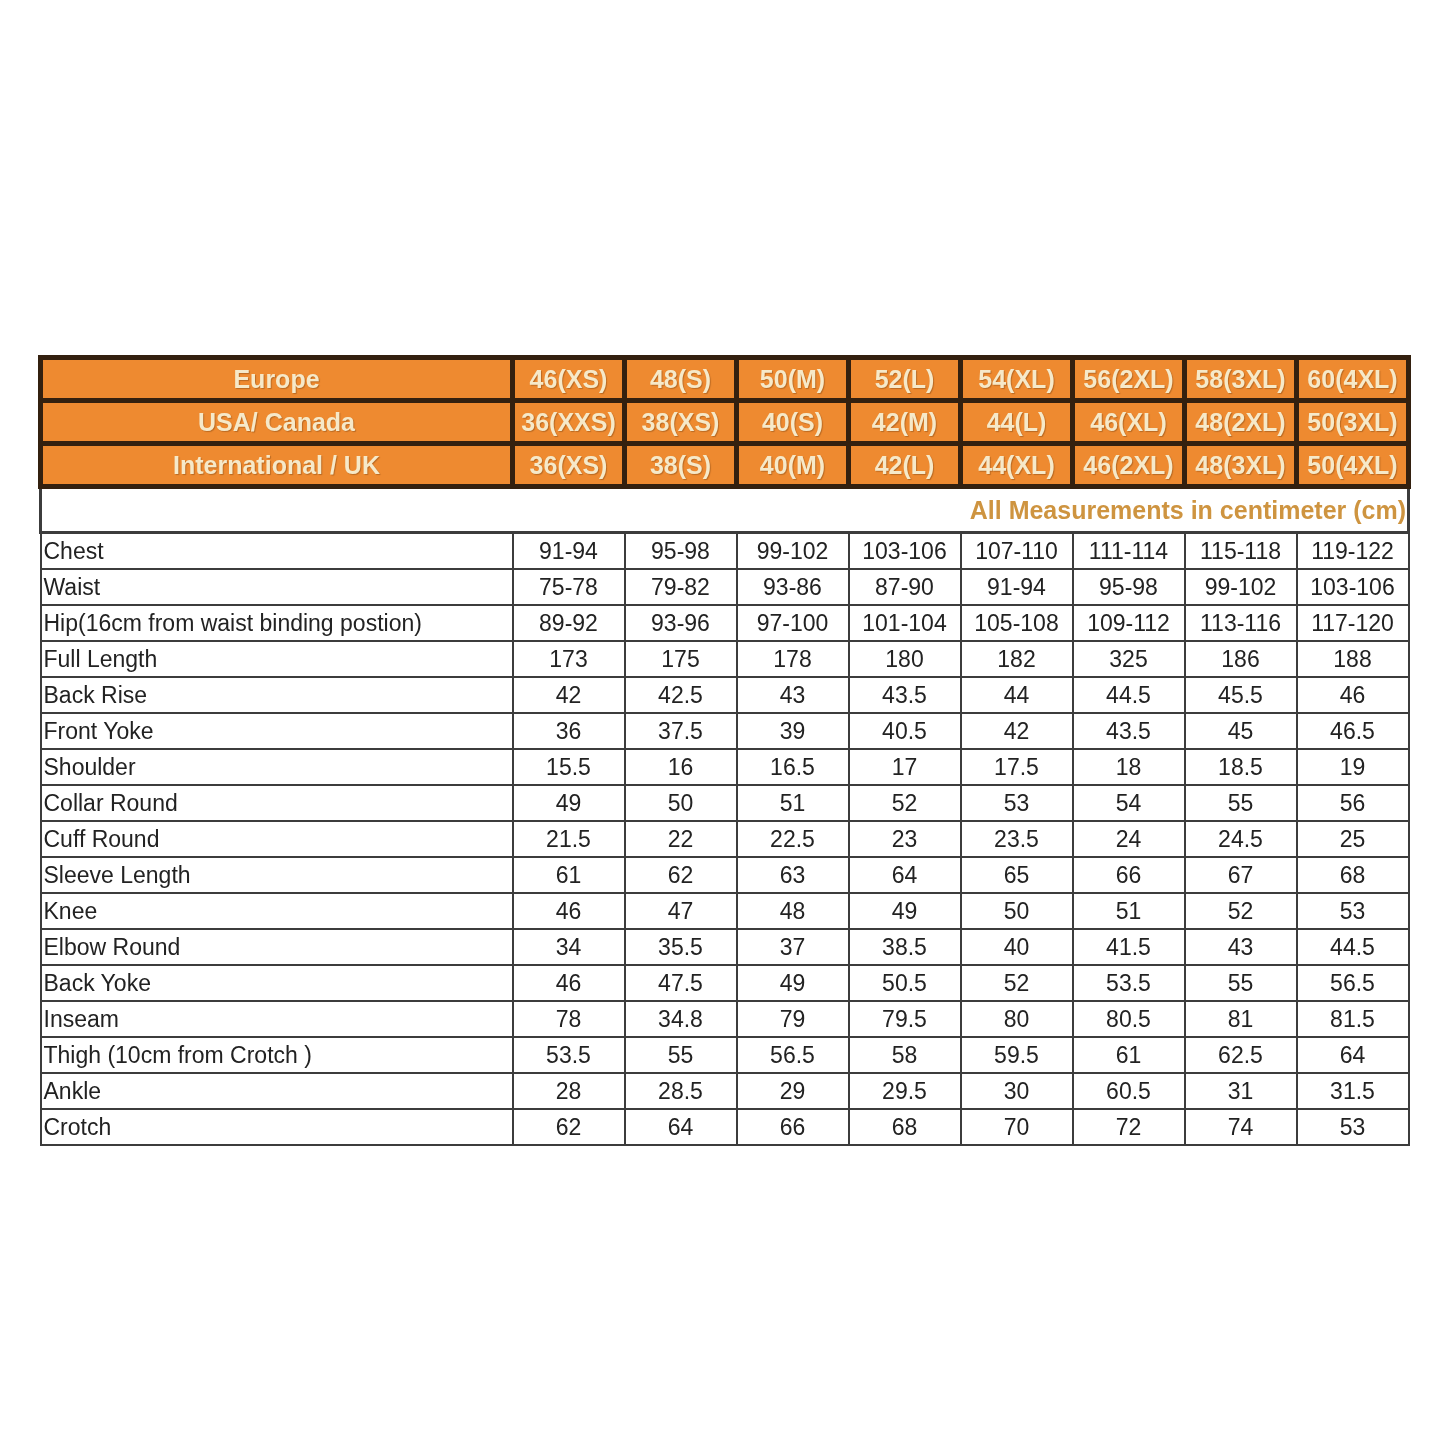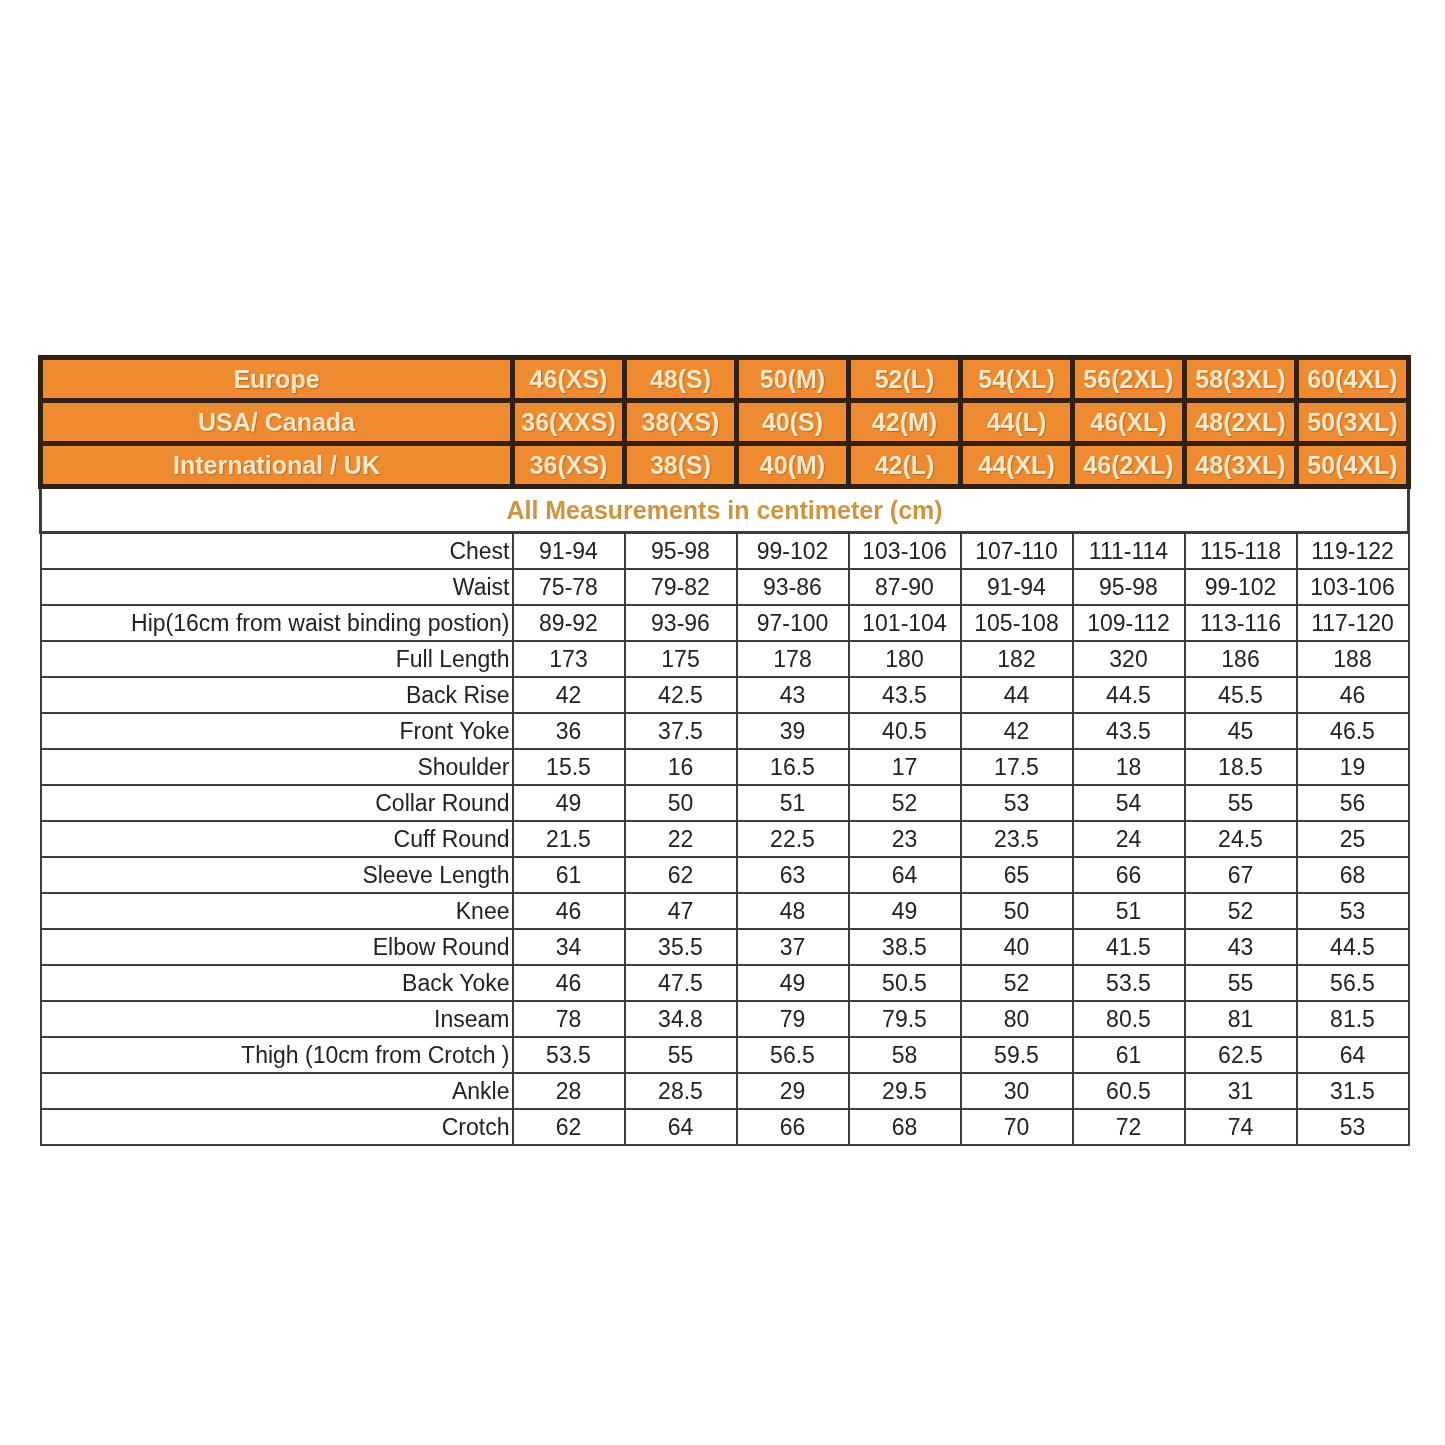--- a/index.html
+++ b/index.html
@@ -43,39 +43,39 @@
 
   
   tr.subtitle-row td {
     border: 3px solid var(--body-border, #3c3c3c);
     border-top-width: 4px;
     background: #ffffff;
     color: var(--subtitle-text, #CE9440);
     font-size: 25px;
     font-weight: bold;
     height: 40px;
-    text-align: center;
+    text-align: right;
     vertical-align: middle;
   }
 
   
   tr.data-row td {
     border: 2px solid var(--body-border, #3c3c3c);
     background: #ffffff;
     color: #222222;
     font-size: 23px;
     height: 34px;
     text-align: center;
     vertical-align: middle;
     padding: 0 2px;
     white-space: nowrap;
     overflow: hidden;
   }
   tr.data-row td.label-cell {
-    text-align: right;
+    text-align: left;
   }
 </style>
 </head>
 <body>
 
 <div class="page">
   <div class="table-wrap">
     <table class="size-chart">
       <colgroup>
         <col class="label-col">
@@ -162,21 +162,21 @@
             <td>113-116</td>
             <td>117-120</td>
           </tr>
           <tr class="data-row">
             <td class="label-cell">Full Length</td>
             <td>173</td>
             <td>175</td>
             <td>178</td>
             <td>180</td>
             <td>182</td>
-            <td>320</td>
+            <td>325</td>
             <td>186</td>
             <td>188</td>
           </tr>
           <tr class="data-row">
             <td class="label-cell">Back Rise</td>
             <td>42</td>
             <td>42.5</td>
             <td>43</td>
             <td>43.5</td>
             <td>44</td>

